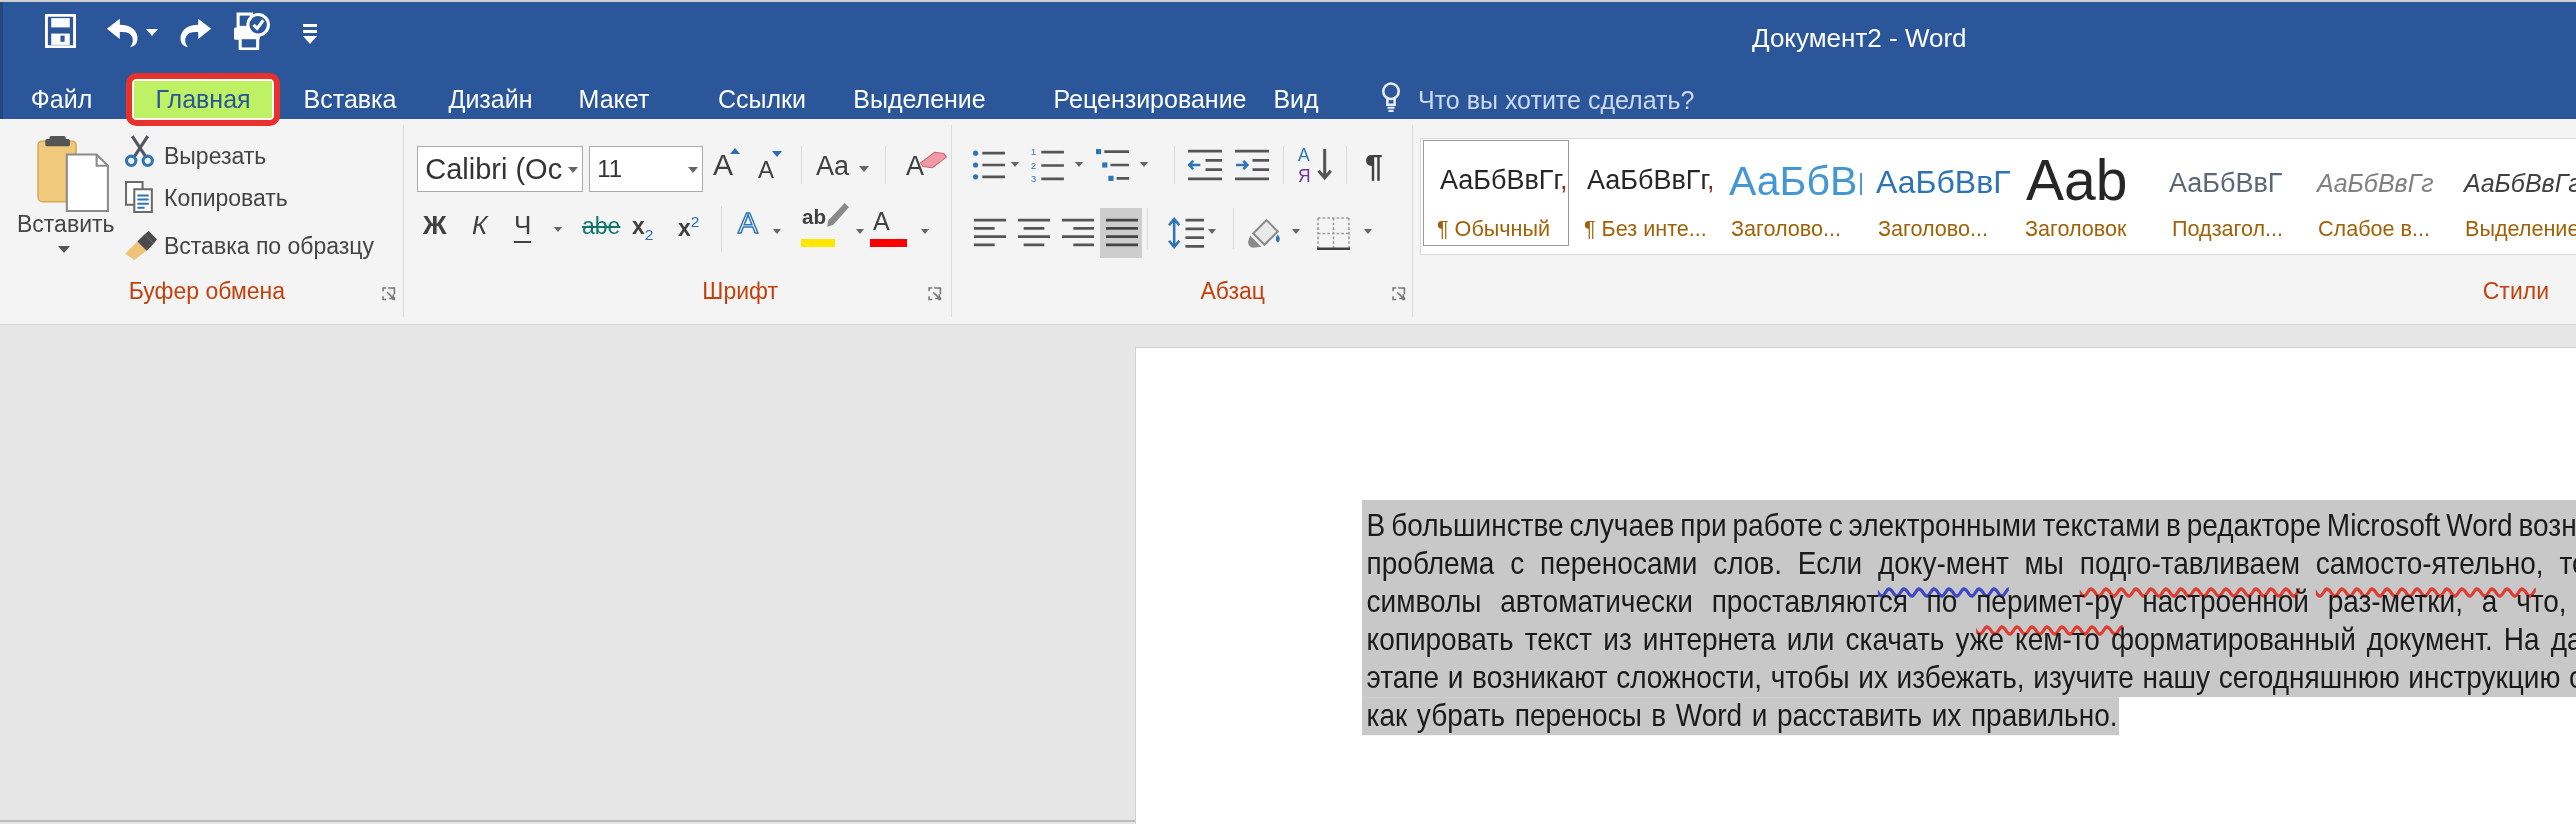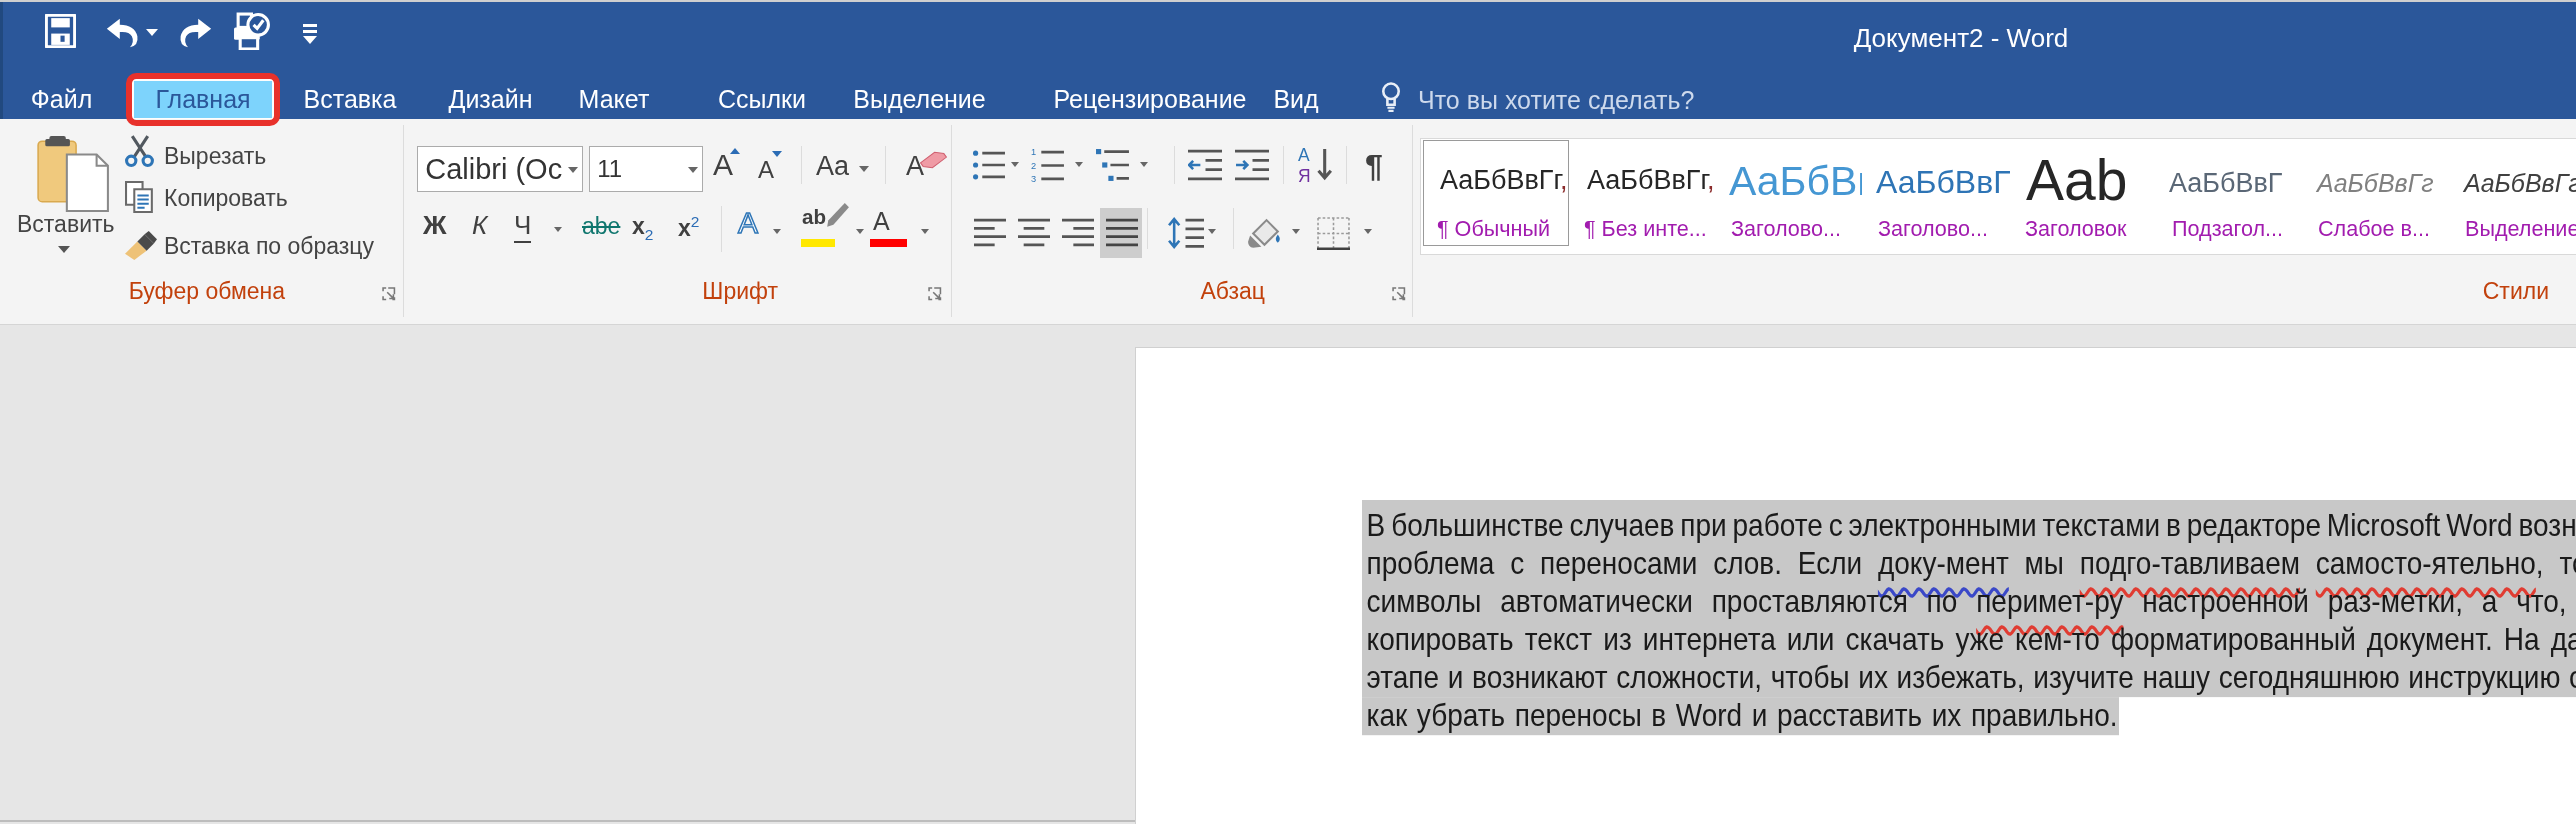--- a/index.html
+++ b/index.html
@@ -1,31 +1,31 @@
 <!DOCTYPE html>
 <html style="font-size:8.2px"><head><meta charset="utf-8">
 <style>
 html,body{margin:0;padding:0;}
 body{width:3922px;height:824px;position:relative;overflow:hidden;background:#e6e6e6;
  font-family:"Liberation Sans",sans-serif;}
 .abs{position:absolute;}
 .blue{position:absolute;left:0;top:1.5px;width:3922px;height:117px;background:#2b579a;}
 .topstrip{position:absolute;left:0;top:0;width:3922px;height:1.5px;background:#cfcfcf;}
 .tab{position:absolute;top:81px;height:38px;line-height:36px;color:#fff;font-size:25px;text-align:center;}
-.activetab{position:absolute;left:132px;top:79px;width:142px;height:41px;background:#7dd3fc;border:2.1px solid #fdfdfd;box-sizing:border-box;color:#2b579a;font-size:25px;line-height:36px;text-align:center;}
+.activetab{position:absolute;left:132px;top:79px;width:142px;height:41px;background:#bef264;border:2.1px solid #fdfdfd;box-sizing:border-box;color:#2b579a;font-size:25px;line-height:36px;text-align:center;}
 .ribbon{position:absolute;left:0;top:119px;width:3922px;height:205px;background:#f4f4f4;border-bottom:1.5px solid #d5d5d5;}
 .sep{position:absolute;top:125px;height:192px;width:1px;background:#dcdcdc;}
 .glabel{position:absolute;top:280px;height:23px;line-height:23px;font-size:23px;color:#c2410c;text-align:right;}
 .btxt{font-size:23px;color:#444;}
 .dd{display:inline-block;width:0;height:0;border-left:5.7px solid transparent;border-right:5.7px solid transparent;border-top:6.7px solid #666;vertical-align:middle;}
 .docarea{position:absolute;left:0;top:327px;width:3922px;height:498px;background:#e6e6e6;}
 .page{position:absolute;left:1135px;top:347px;width:1617px;height:477px;background:#fff;border-left:1px solid #d0d0d0;border-right:1px solid #d0d0d0;border-top:1px solid #d0d0d0;box-sizing:border-box;}
 .redrect{position:absolute;border:6.2px solid #e8312b;border-radius:10.3px;}
 .sty{line-height:1;white-space:nowrap;}
-.styl{font-size:21.6px;color:#a21caf;line-height:1;white-space:nowrap;}
+.styl{font-size:21.6px;color:#a16207;line-height:1;white-space:nowrap;}
 .dl{font-size:28px;line-height:34px;color:#1a1a1a;white-space:nowrap;}
 .wavr{text-decoration:underline;text-decoration-style:wavy;text-decoration-color:#e03c32;text-decoration-thickness:2.6px;text-underline-offset:12.4px;}
 .wavb{text-decoration:underline;text-decoration-style:wavy;text-decoration-color:#3a48c8;text-decoration-thickness:2.6px;text-underline-offset:12.4px;}
 </style></head>
 <body>
 <div class="topstrip"></div>
 <div class="blue"></div>
 <div class="abs" style="left:0;top:1.5px;width:2.6px;height:117px;background:#21497f;"></div>
 
 <svg class="abs" style="left:45px;top:14.4px;" width="31" height="34" viewBox="0 0 60 66">
@@ -49,21 +49,21 @@
  <rect x="2" y="30" width="50" height="24" rx="3" fill="#fff"></rect>
  <rect x="14" y="50" width="34" height="22" fill="#2b579a" stroke="#fff" stroke-width="6"></rect>
  <circle cx="49" cy="25" r="20" fill="#2b579a" stroke="#fff" stroke-width="6"></circle>
  <path d="M40 25 L47 32 L59 16" fill="none" stroke="#fff" stroke-width="6"></path>
 </svg>
 
 <div class="abs" style="left:303px;top:24px;width:14.4px;height:3.1px;background:#fff;"></div>
 <div class="abs" style="left:303px;top:30px;width:14.4px;height:3.1px;background:#fff;"></div>
 <div class="abs" style="left:303px;top:36px;width:0;height:0;border-left:7.2px solid transparent;border-right:7.2px solid transparent;border-top:8.2px solid #fff;"></div>
 
-<div class="abs" style="left:1752px;top:23px;width:418px;text-align:center;color:#fff;font-size:26px;">Документ2 - Word</div>
+<div class="abs" style="left:1752px;top:23px;width:418px;text-align:left;color:#fff;font-size:26px;">Документ2 - Word</div>
 
 <svg class="abs" style="left:1379px;top:82px;" width="24" height="33" viewBox="0 0 46 64">
  <circle cx="23" cy="18" r="15" fill="none" stroke="#e8eef7" stroke-width="5"></circle>
  <path d="M16 32 L16 44 L30 44 L30 32" fill="none" stroke="#e8eef7" stroke-width="5"></path>
  <path d="M16 50 L30 50 M18 56 L28 56" stroke="#e8eef7" stroke-width="4"></path>
 </svg>
 <div class="abs" style="left:1418px;top:81px;height:38px;line-height:38px;color:#cdd9ec;font-size:25px;">Что вы хотите сделать?</div>
 
 <div class="tab" style="left:20.6px;width:82px;">Файл</div>
 <div class="activetab">Главная</div>

